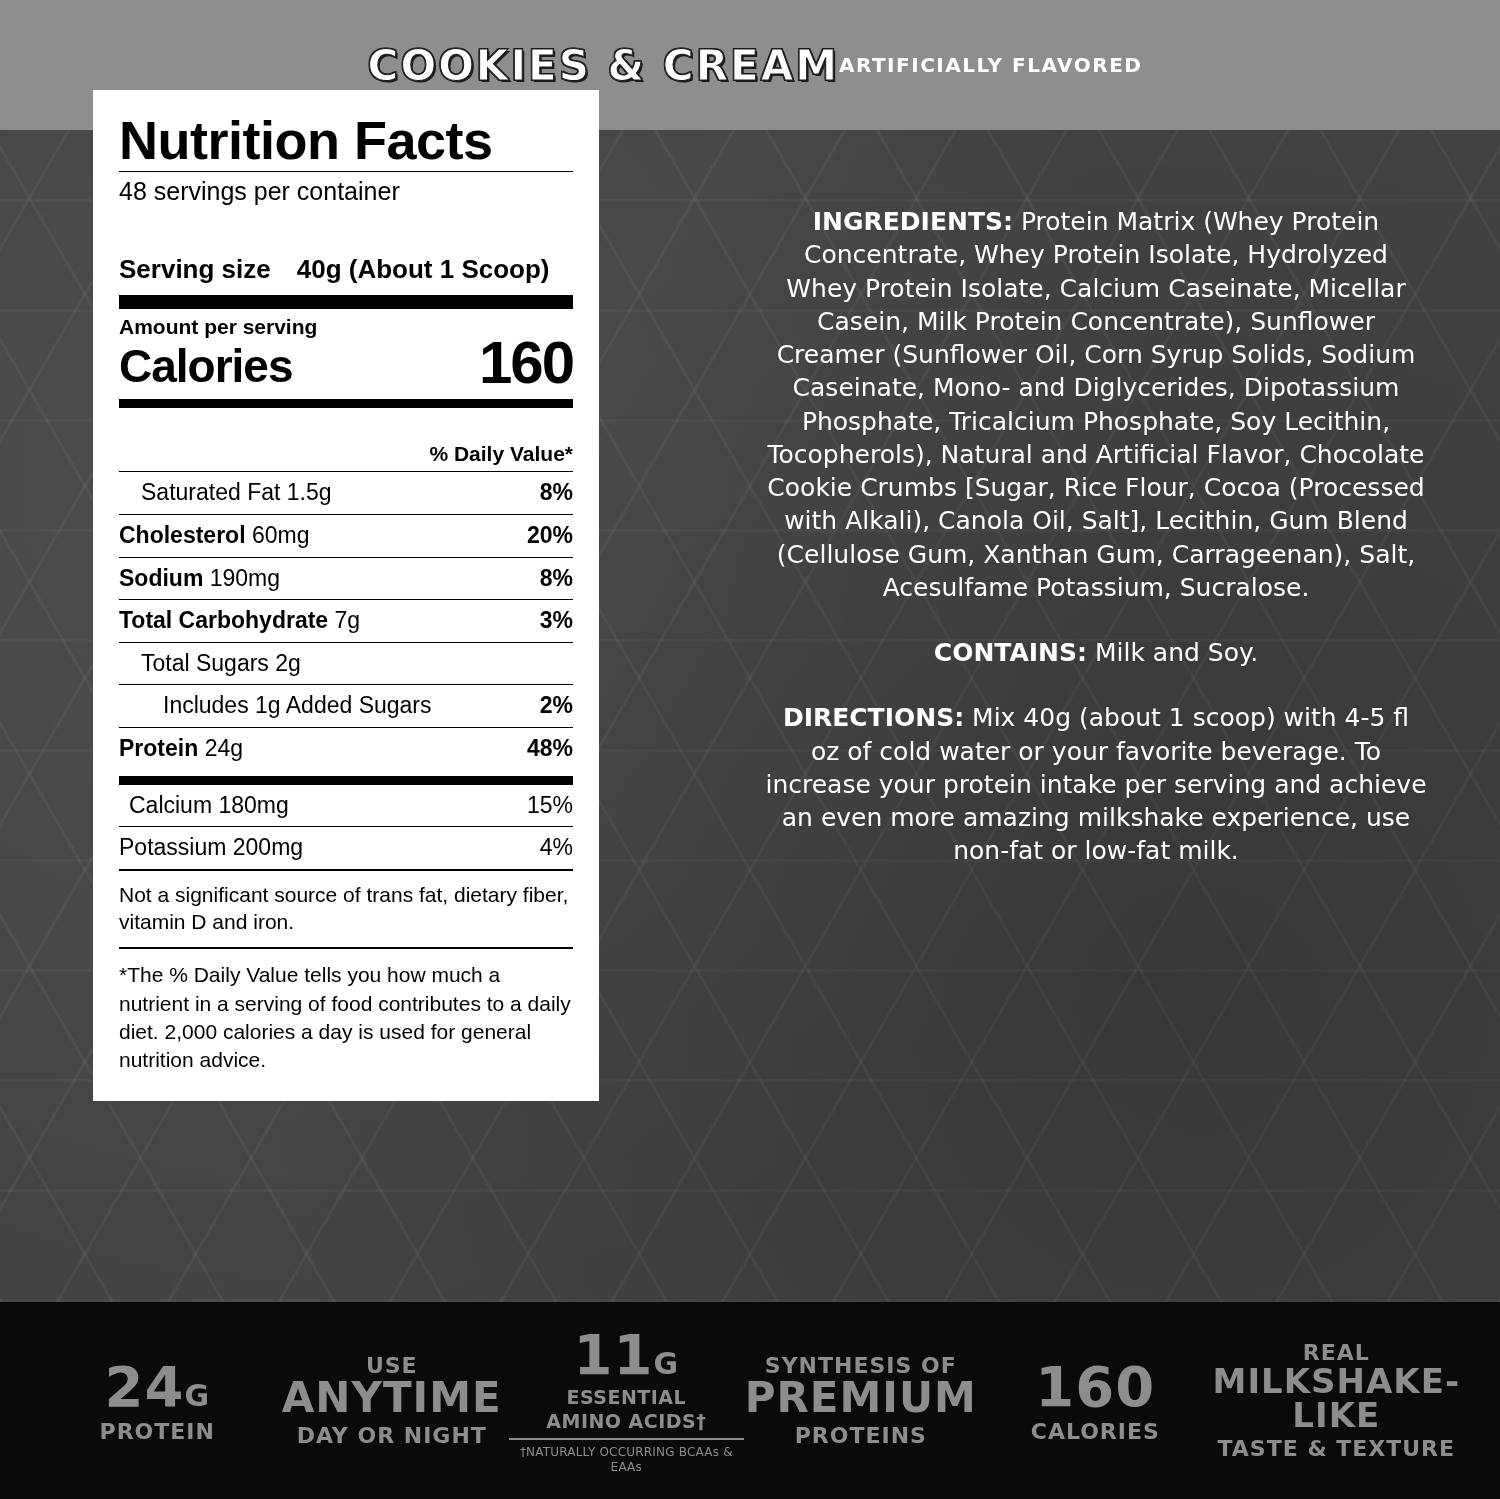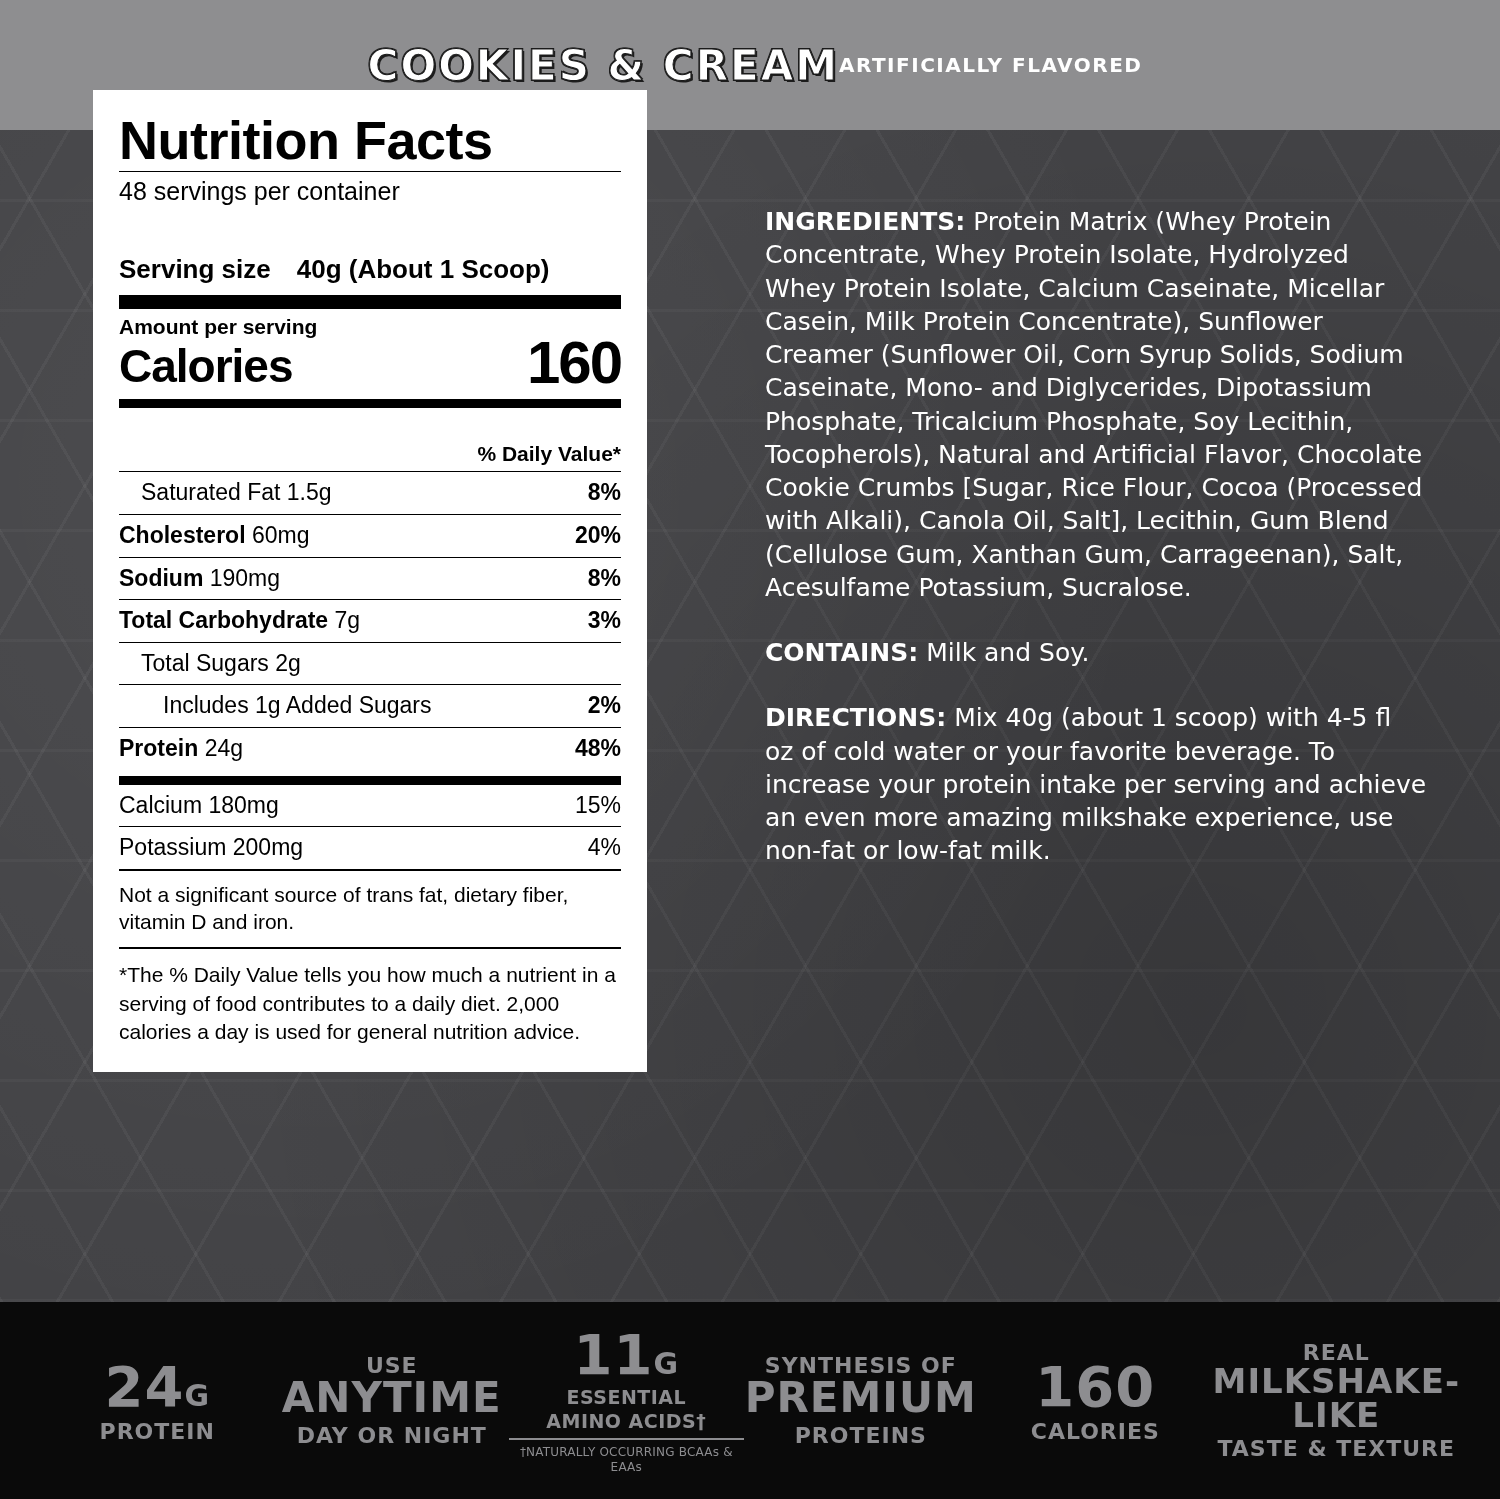--- a/index.html
+++ b/index.html
@@ -71,21 +71,21 @@
       radial-gradient(circle at 20% 30%, rgba(255,255,255,0.05), rgba(0,0,0,0) 60%),
       radial-gradient(circle at 80% 75%, rgba(0,0,0,0.18), rgba(0,0,0,0) 65%);
     pointer-events: none;
   }
 
   
   .nf-panel {
     position: absolute;
     top: 90px;
     left: 93px;
-    width: 554px;
+    width: 506px;
     background: #ffffff;
     color: #000000;
     box-sizing: border-box;
     padding: 18px 26px 26px 26px;
     font-family: "Liberation Sans", sans-serif;
   }
   .nf-title {
     font-family: "Liberation Sans", sans-serif;
     font-weight: bold;
     font-size: 54px;
@@ -133,21 +133,21 @@
     margin-top: 29px;
   }
   .nf-row {
     display: flex;
     justify-content: space-between;
     font-size: 23px;
     padding: 7px 0 7px 0;
     border-top: 1px solid #000;
     line-height: 1.2;
   }
-  .nf-row.no-line { border-top: none; }
+  .nf-row.no-line { border-top: none; margin-left: 10px; }
   .nf-row .ind1 { padding-left: 22px; }
   .nf-row .ind2 { padding-left: 44px; }
   .nf-row b { font-weight: bold; }
   .nf-row .pct { font-weight: bold; }
   .nf-row .pct.light { font-weight: normal; }
 
   .nf-foot {
     font-size: 21px;
     line-height: 1.3;
     padding: 10px 0 12px 0;
@@ -162,21 +162,21 @@
   .info-col {
     position: absolute;
     top: 205px;
     left: 765px;
     width: 670px;
     color: #ffffff;
     font-family: "DejaVu Sans", sans-serif;
     font-size: 25px;
     line-height: 1.33;
   }
-  .info-col p { margin: 0 8px 32px 0; }
+  .info-col p { margin: 0 8px 32px 0; text-align: center; }
   .info-col .lead { font-weight: bold; }
 
   
   .bottom-bar {
     position: absolute;
     left: 0;
     top: 1302px;
     width: 1500px;
     height: 197px;
     background: #0a0a0a;

